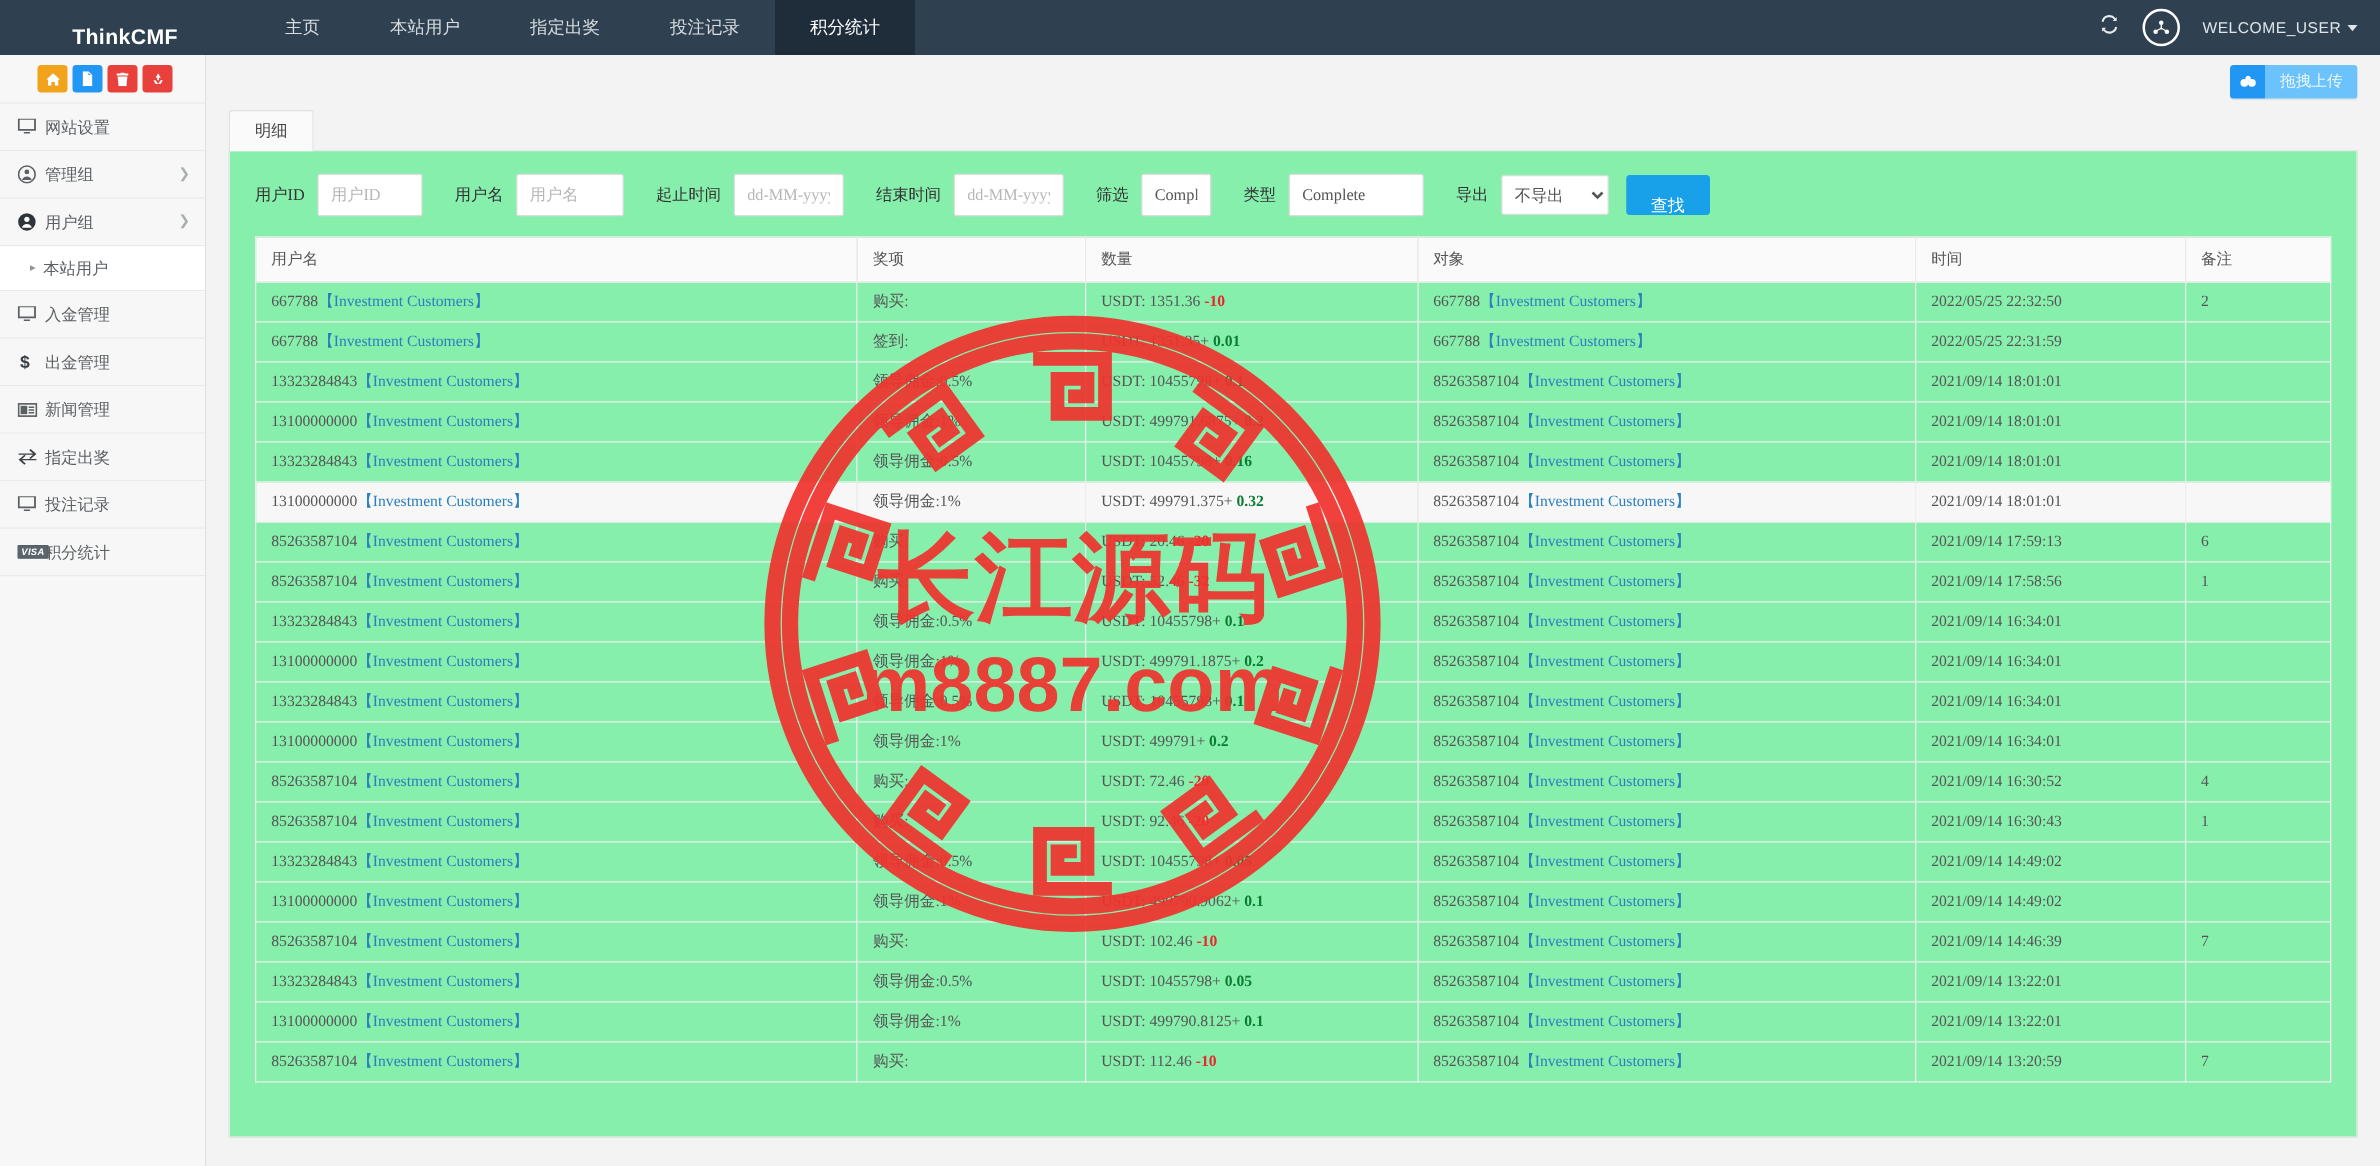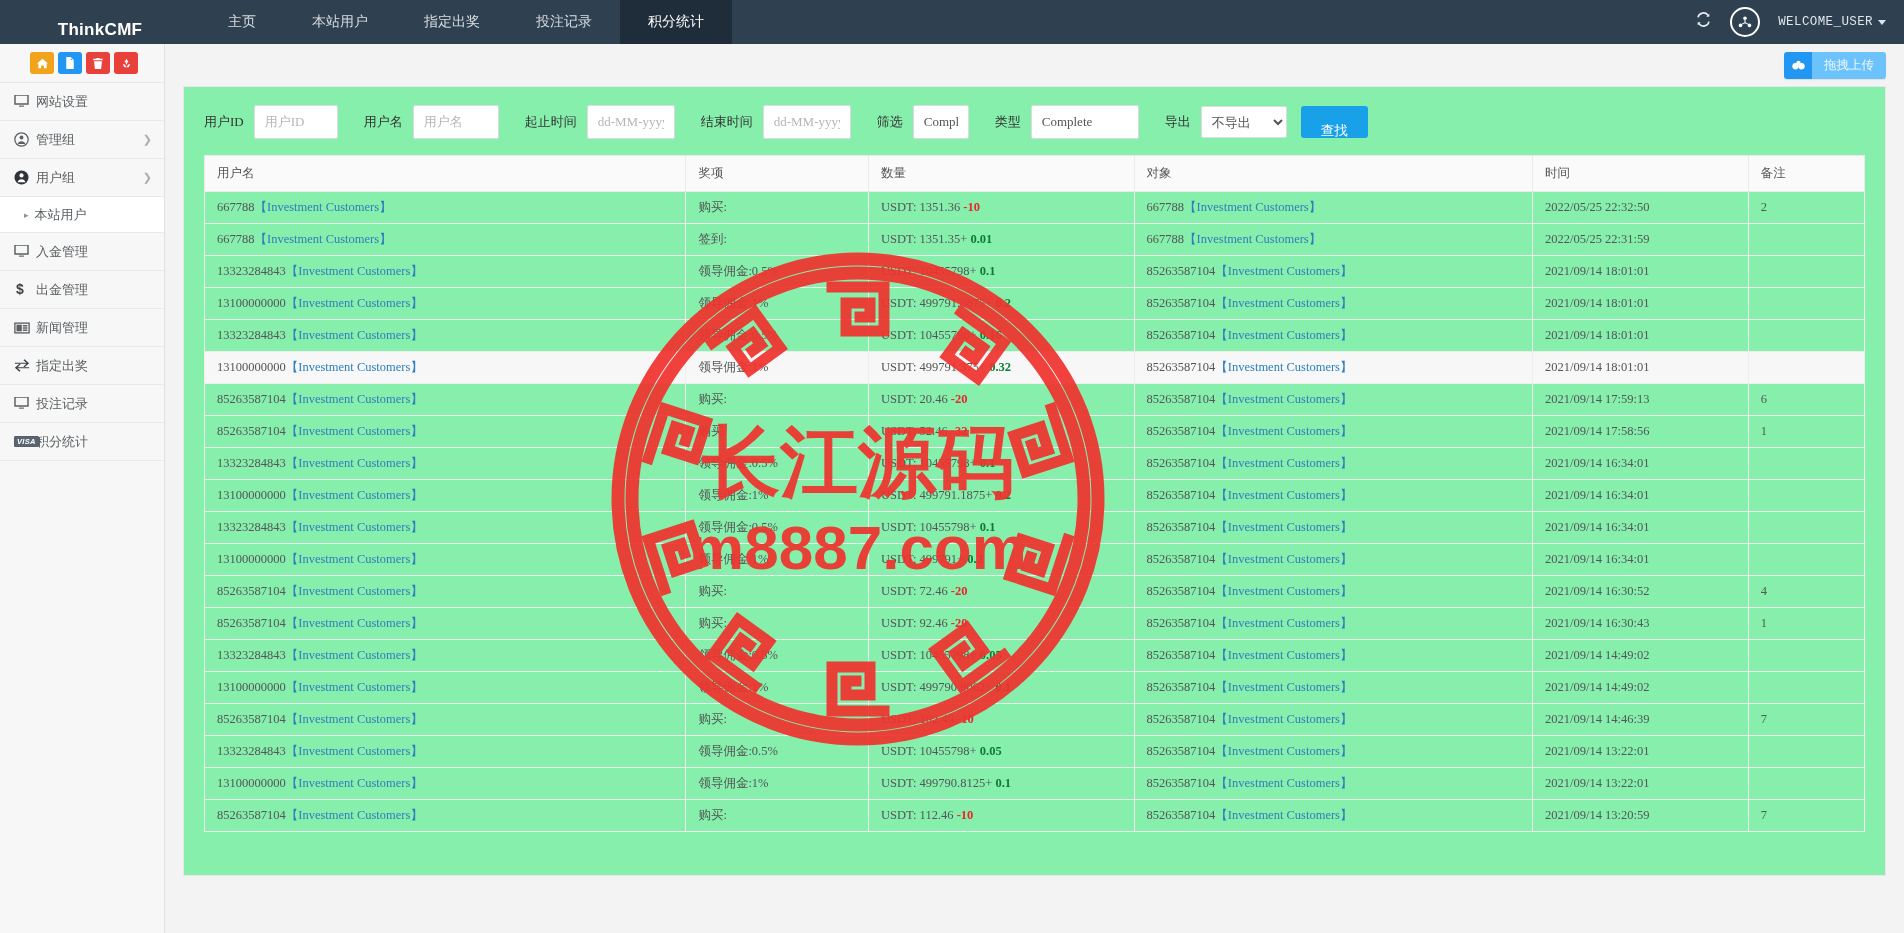--- a/index.html
+++ b/index.html
@@ -39,21 +39,20 @@
     cursor: pointer;
     text-decoration: none;
   }
   .navlink.active { background: #1f2d3a; color: #ffffff; }
   .topright {
     margin-left: auto;
     display: flex; align-items: center;
     padding-right: 18px;
     gap: 18px;
     color: #cfd6dc;
-    font-family: Liberation Mono, monospace;
   }
   .refresh-ico { font-size: 17px; cursor: pointer; color:#e6ebef; }
   .avatar-ico {
     width: 30px; height: 30px; border-radius: 50%;
     border: 2px solid #ffffff;
     display:flex; align-items:center; justify-content:center;
   }
   .welcome {
     font-size: 12.5px; letter-spacing: .4px; color:#dfe5ea; cursor:pointer;
     display:flex; align-items:center; gap:5px;
@@ -437,20 +436,23 @@
           <svg width="15" height="13" viewBox="0 0 20 16" fill="#fff">
             <circle cx="6" cy="9" r="4.2"></circle>
               <circle cx="14" cy="9" r="4.2"></circle>
             <path d="M10 1.5c1.6 0 2.8 1.2 2.8 2.8S11.6 7 10 7 7.2 5.9 7.2 4.3 8.4 1.5 10 1.5z"></path>
           </svg>
         </div>
         <div class="tx">拖拽上传</div>
       </div>
     </div>
 
+    <div class="tabs-row">
+      <div class="tab">明细</div>
+    </div>
 
     <div class="panel">
 
       <div class="filters">
         <div class="f-group">
           <span class="f-label">用户ID</span>
           <input class="f-input w-user" placeholder="用户ID" style="">
         </div>
         <div class="gap"></div>
         <div class="f-group">

